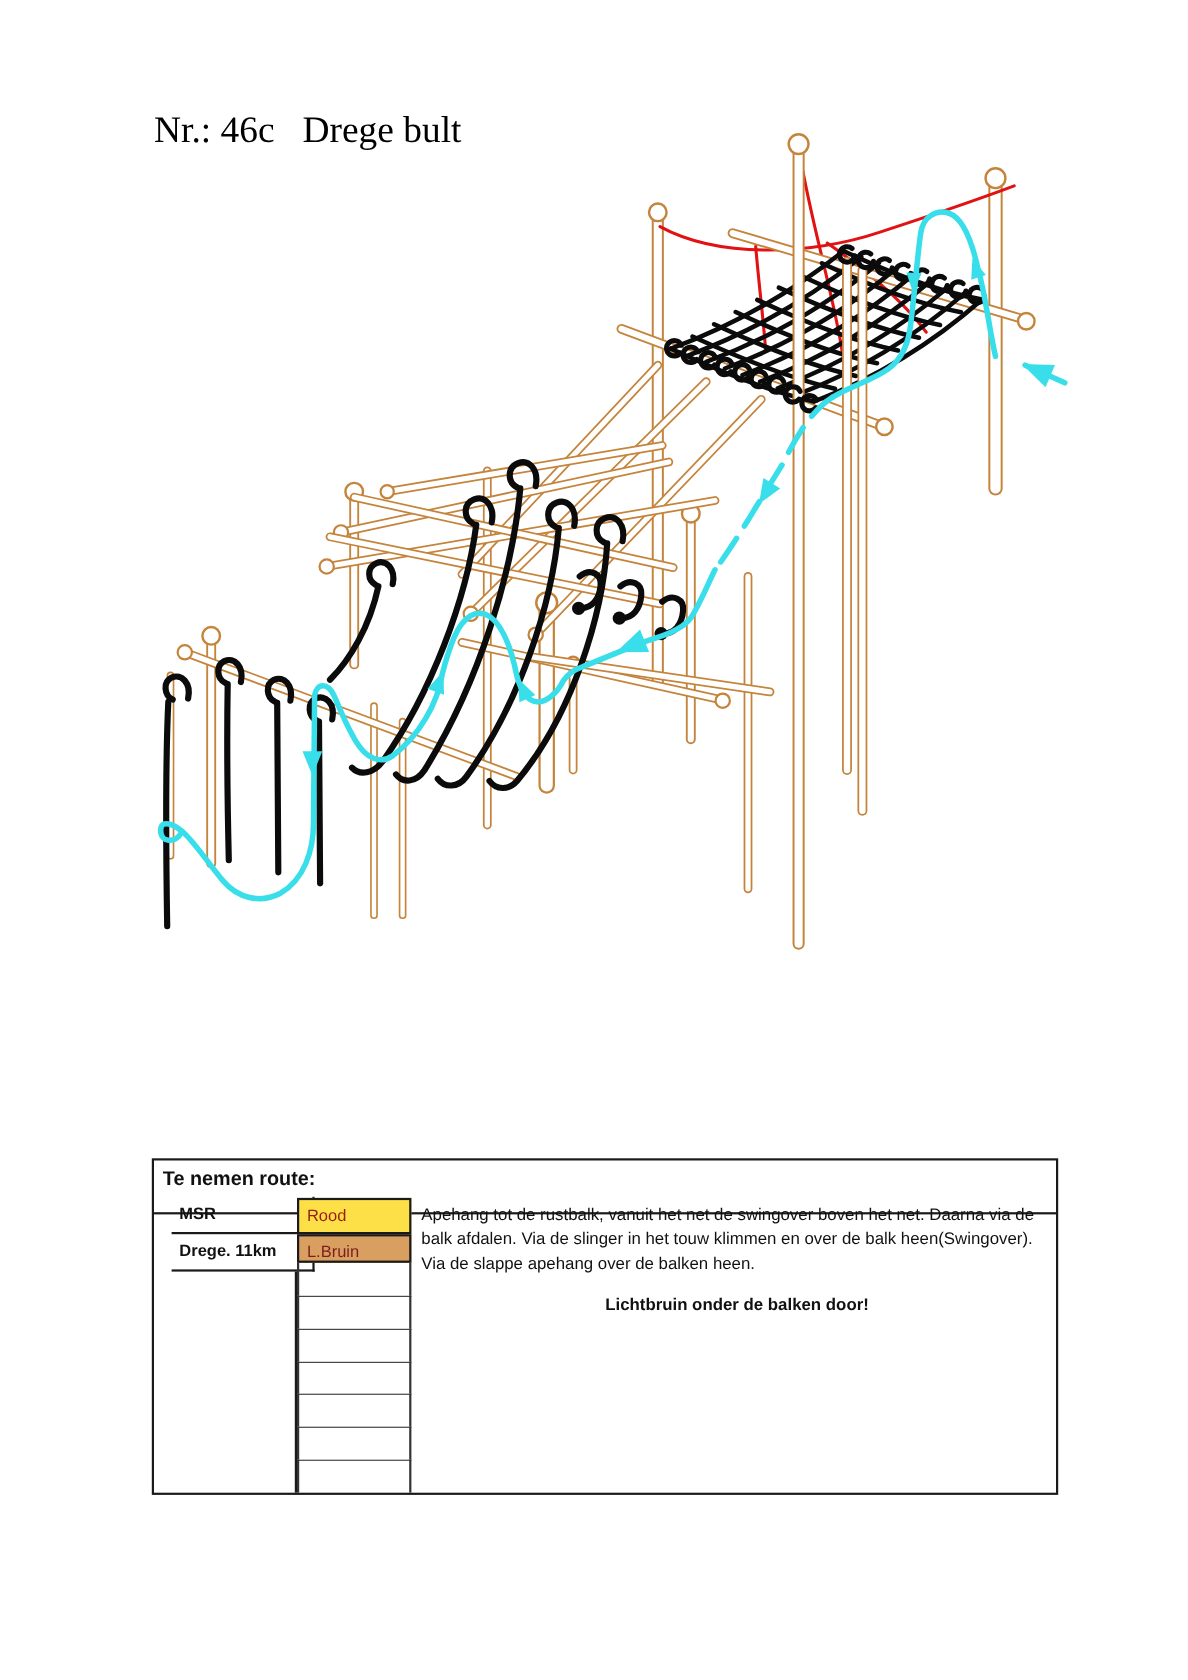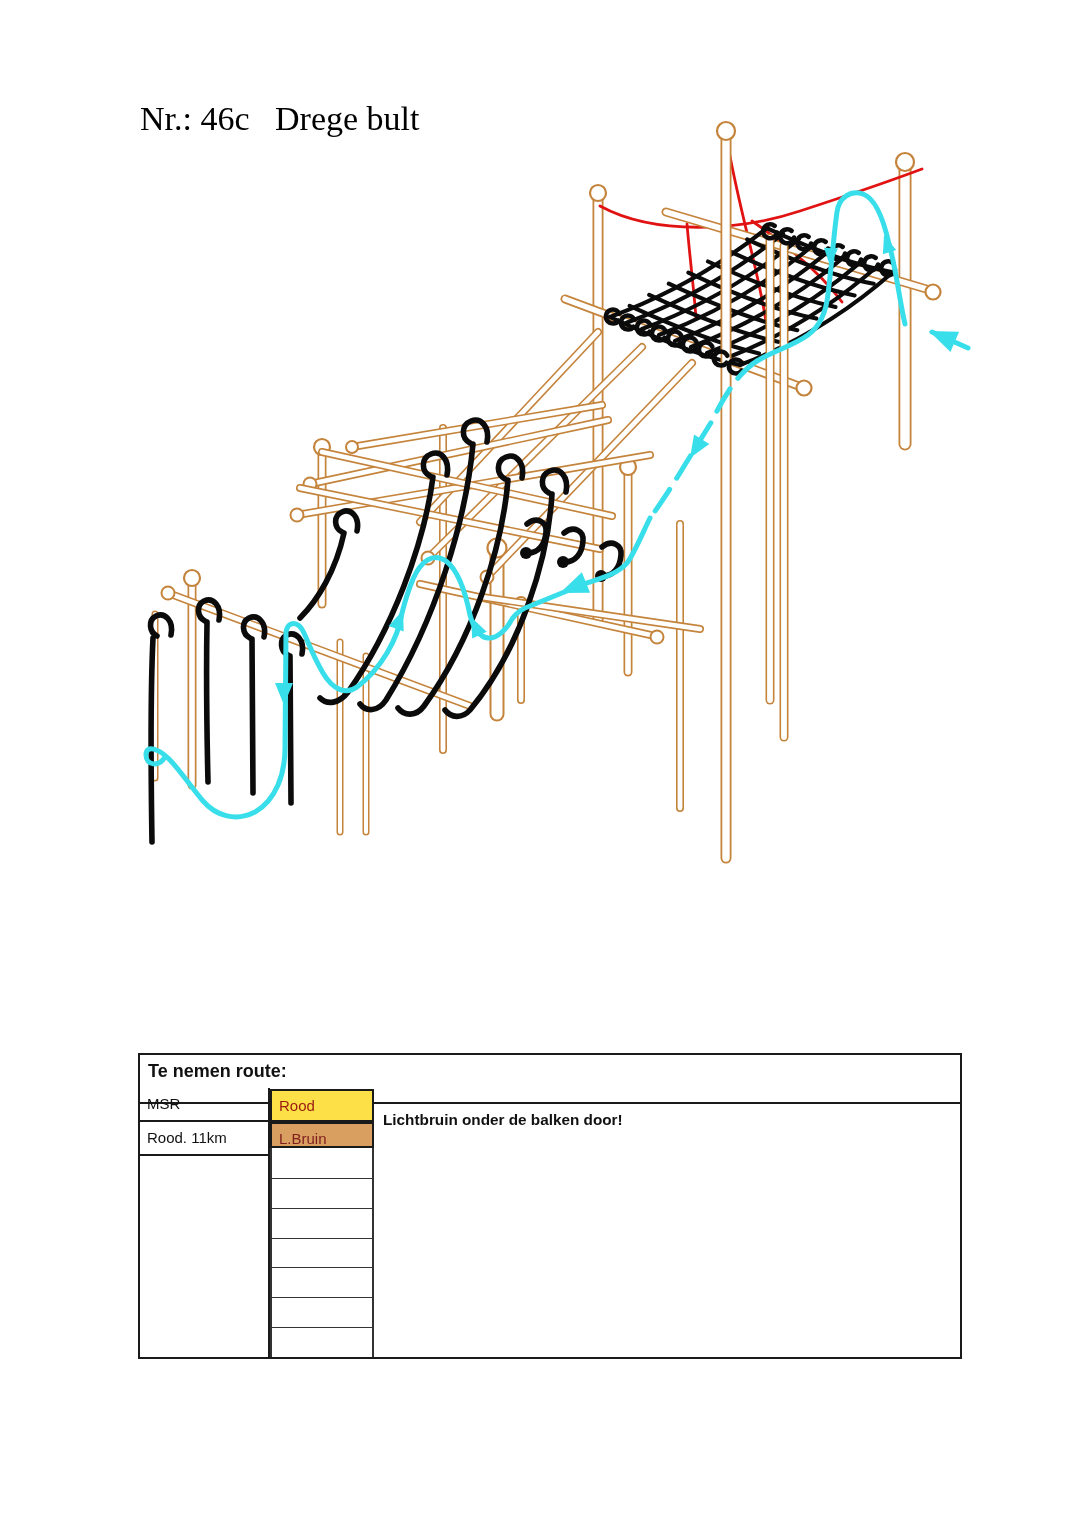--- a/index.html
+++ b/index.html
@@ -8,39 +8,39 @@
   #title{position:absolute;left:140px;top:100px;font-family:"Liberation Serif",serif;
          font-size:34px;color:#000;white-space:pre;}
   #drawing{position:absolute;left:0;top:0;width:1080px;height:1527px;}
 
   
   #route-table{position:absolute;left:138px;top:1053px;width:824px;height:306px;
                border:2px solid #1a1a1a;box-sizing:border-box;background:#fff;}
   #rt-header{position:absolute;left:0;top:0;width:100%;height:49px;line-height:33px;
              border-bottom:2px solid #1a1a1a;box-sizing:border-box;
              font-weight:bold;font-size:18px;padding-left:8px;}
-  .c1cell{position:absolute;left:0;width:130px;box-sizing:border-box;
+  .c1cell{position:absolute;left:16px;width:130px;box-sizing:border-box;
           border-right:2px solid #1a1a1a;border-bottom:2px solid #1a1a1a;
-          font-weight:normal;font-size:15px;padding:7px 0 0 7px;}
+          font-weight:bold;font-size:15px;padding:7px 0 0 7px;}
   #c1-msr{top:33px;height:34px;}
   #c1-recr{top:67px;height:34px;}
   #c1-rest{position:absolute;left:0;top:101px;width:130px;height:201px;
            border-right:2px solid #1a1a1a;box-sizing:border-box;}
   .c2cell{position:absolute;left:130px;width:104px;box-sizing:border-box;
           border:2px solid #1a1a1a;font-size:15px;padding:6px 0 0 7px;}
   #c2-rood{top:34px;height:33px;background:#fde047;color:#9b1a10;}
   #c2-bruin{top:67px;height:26px;background:#d89f60;color:#7f1d1d;}
   #c2-empty{position:absolute;left:130px;top:93px;width:104px;height:209px;
             display:grid;grid-template-rows:repeat(7,1fr);}
   #c2-empty .erow{border:2px solid #333;border-top-width:1px;border-bottom:none;
                   box-sizing:border-box;}
   #c2-empty .erow:first-child{border-top:none;}
   #c3{position:absolute;left:234px;top:33px;width:588px;height:269px;
       padding:6px 5px 0 9px;box-sizing:border-box;font-size:15.3px;line-height:1.47;}
-  #c3 .note{font-weight:bold;margin-top:15px;}
+  #c3 .note{font-weight:bold;margin-top:15px;text-align:center;}
 </style>
 </head>
 <body>
 
 <div id="page">
 
   <div id="title">Nr.: 46c   Drege bult</div>
 
   <svg id="drawing" viewBox="0 0 1080 1527" stroke-linecap="round" stroke-linejoin="round" fill="none">
 
@@ -281,33 +281,34 @@
         <polygon transform="translate(403,610) rotate(-70)" points="0,0 -20,8 -20,-8"></polygon>
         <polygon transform="translate(284,705) rotate(90)" points="0,0 -22,9 -22,-9"></polygon>
       </g>
     </g>
   </svg>
 
   <div id="route-table">
     <div id="rt-header">Te nemen route:</div>
 
     <div id="c1-msr" class="c1cell">MSR</div>
-    <div id="c1-recr" class="c1cell">Rood. 11km</div>
+    <div id="c1-recr" class="c1cell">Drege. 11km</div>
     <div id="c1-rest"></div>
 
     <div id="c2-rood" class="c2cell">Rood</div>
     <div id="c2-bruin" class="c2cell">L.Bruin</div>
     <div id="c2-empty">
       <div class="erow"></div>
       <div class="erow"></div>
       <div class="erow"></div>
       <div class="erow"></div>
       <div class="erow"></div>
       <div class="erow"></div>
       <div class="erow"></div>
     </div>
 
     <div id="c3">
+      <div>Apehang tot de rustbalk, vanuit het net de swingover boven het net. Daarna via de balk afdalen. Via de slinger in het touw klimmen en over de balk heen(Swingover). Via de slappe apehang over de balken heen.</div>
       <div class="note">Lichtbruin onder de balken door!</div>
     </div>
   </div>
 
 </div>
 
 </body></html>

